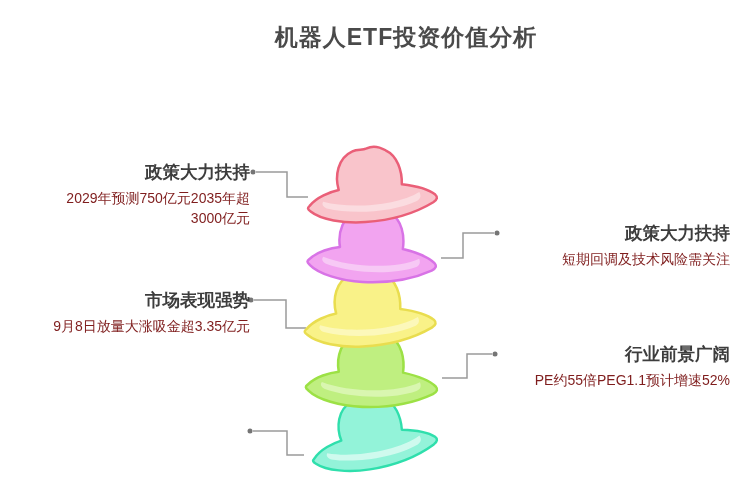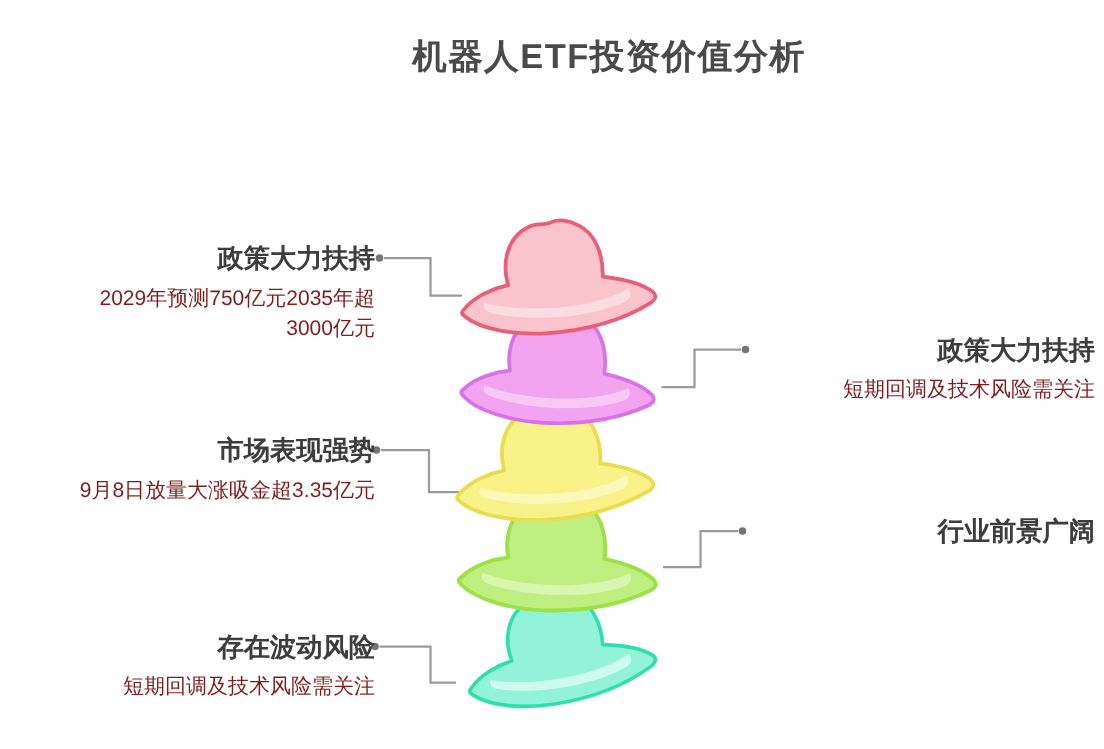--- a/index.html
+++ b/index.html
@@ -104,20 +104,17 @@
     <p>短期回调及技术风险需关注</p>
   </div>
 
   <div class="label label-left lbl-3">
     <h2>市场表现强势</h2>
     <p>9月8日放量大涨吸金超3.35亿元</p>
   </div>
 
   <div class="label label-right lbl-4">
     <h2>行业前景广阔</h2>
+    <p>PE约55倍PEG1.1预计增速52%</p>
   </div>
 
-  <div class="label label-left lbl-5">
-    <h2>存在波动风险</h2>
-    <p>短期回调及技术风险需关注</p>
-  </div>
 
 </div>
 
 </body></html>

